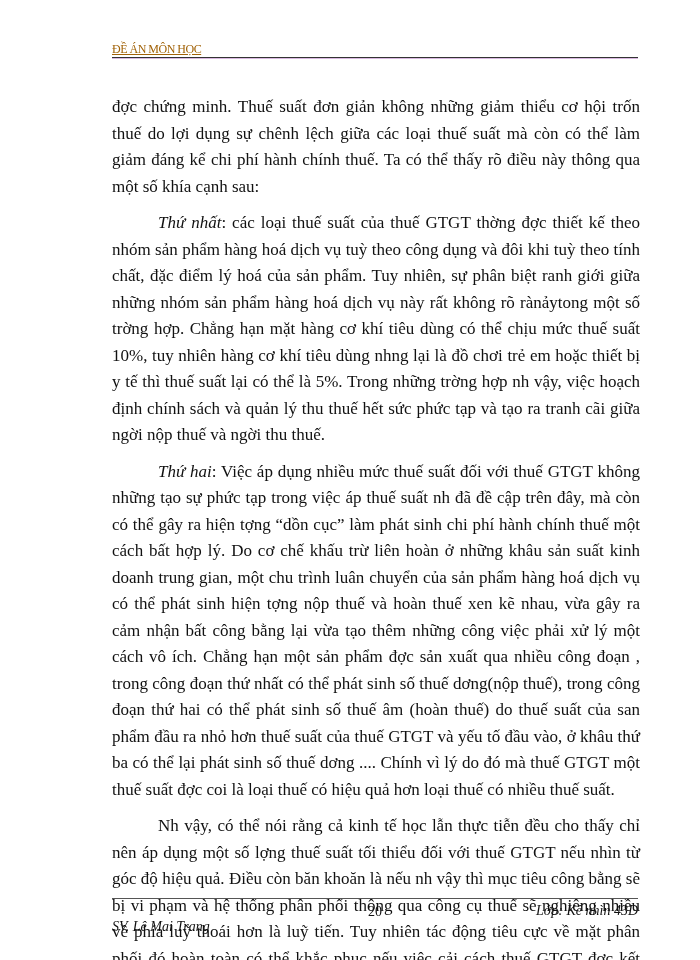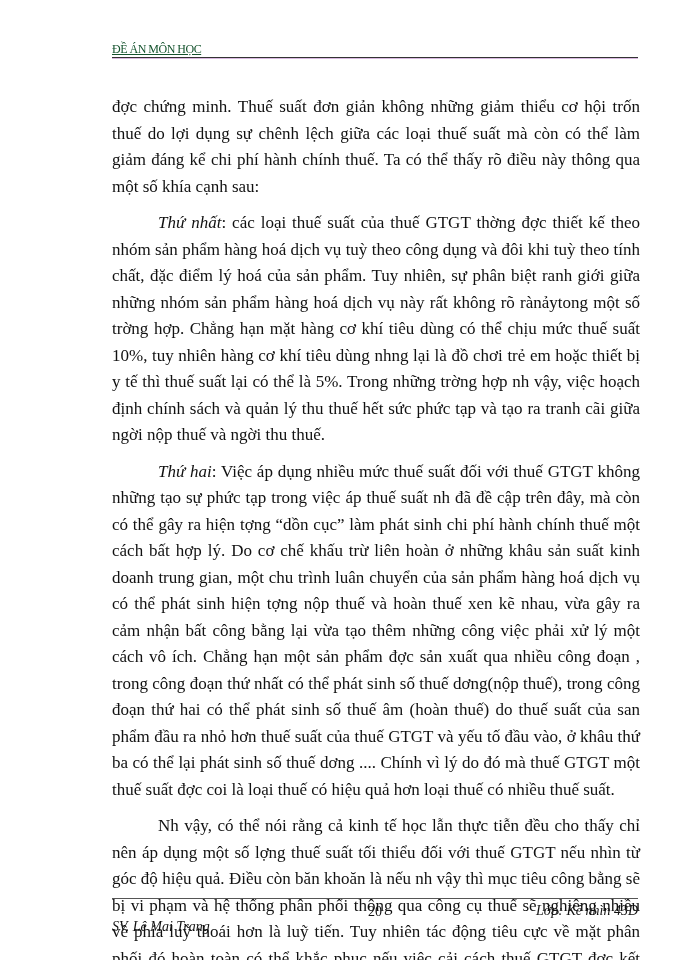--- a/index.html
+++ b/index.html
@@ -1,21 +1,21 @@
 <!DOCTYPE html>
 <html><head>
   <meta charset="utf-8">
   <style>
     html, body { margin: 0; padding: 0; background: #ffffff; }
     body { width: 700px; height: 960px; position: relative; overflow: hidden;
            font-family: "Liberation Serif", "DejaVu Serif", serif; color: #111; }
     .header { position: absolute; left: 112px; top: 40px; width: 526px; height: 17px;
               border-bottom: 1.5px solid #333; box-shadow: 0 1px 0 #d9b8e0; }
     .header-title { position: absolute; left: 0; top: 2px; font-size: 12px; letter-spacing: -0.5px;
-                    font-weight: normal; color: #14532d; text-decoration: underline; }
+                    font-weight: normal; color: #a16207; text-decoration: underline; }
     .body-text { position: absolute; left: 112px; top: 86px; width: 528px;
                  font-size: 17px; line-height: 26.5px; text-align: justify; }
     .body-text p { margin: 8px 0 10px 0; }
     .body-text p.indent { text-indent: 46px; }
     .body-text em { font-style: italic; }
     .footer-line { position: absolute; left: 112px; top: 898px; width: 526px; border-top: 1px solid #555; }
     .footer { position: absolute; left: 112px; top: 903px; width: 526px; height: 22px;
               font-size: 14px; font-style: italic; }
     .footer-left { position: absolute; left: 0; top: 16px; text-align: center; }
     .footer-center { position: absolute; left: 0; right: 0; top: 1px; text-align: center; font-style: normal; font-size: 14px; }

